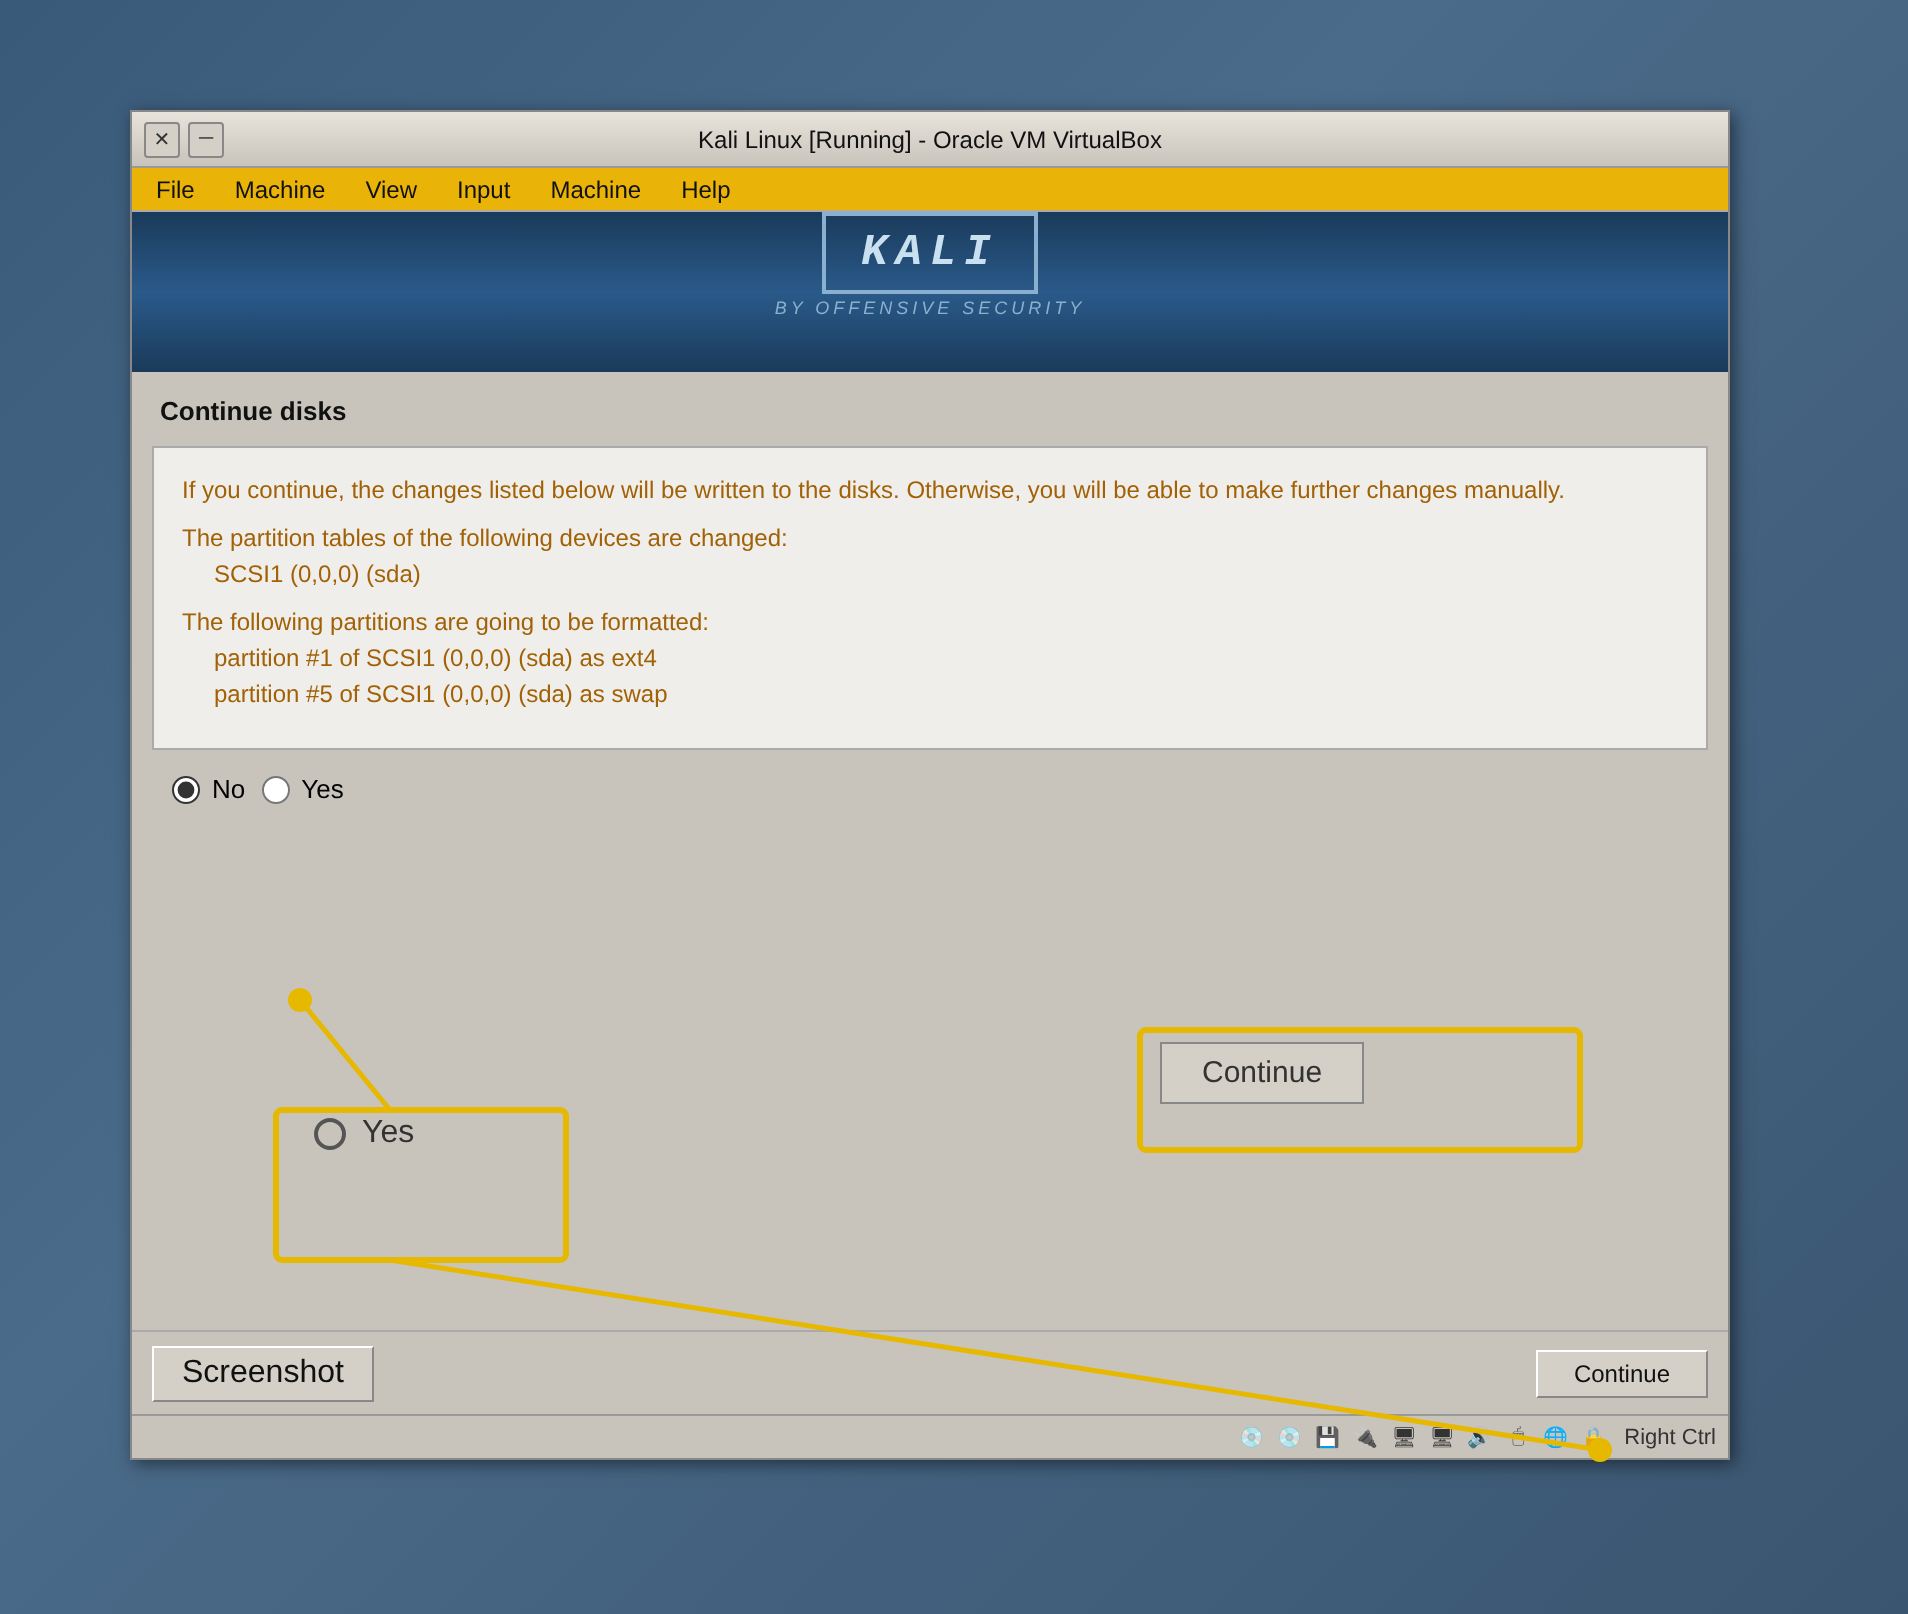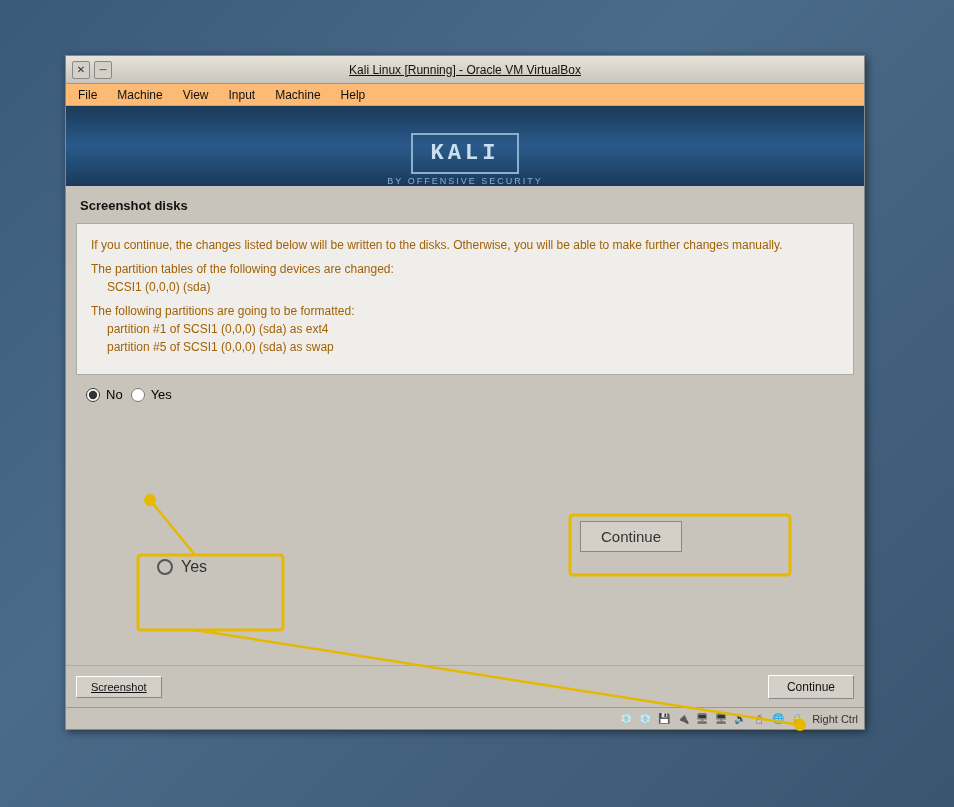--- a/index.html
+++ b/index.html
@@ -63,48 +63,48 @@
       color: #333;
     }
     .title-text {
       position: absolute;
       left: 50%;
       transform: translateX(-50%);
       font-size: 12px;
       font-weight: normal;
       color: #111;
       white-space: nowrap;
-      text-decoration: underline;
     }
 
     
     .menu-bar {
       height: 22px;
-      background: #fdba74;
+      background: #eab308;
       border-bottom: 1px solid #aaa;
       display: flex;
       align-items: center;
       padding: 0 4px;
       gap: 4px;
     }
     .menu-item {
       padding: 2px 8px;
       font-size: 12px;
       color: #111;
       cursor: pointer;
       border-radius: 2px;
     }
 
     
     .kali-header {
       height: 80px;
       background: linear-gradient(to bottom, #1a3a5a 0%, #2a5a8a 50%, #1a3a5a 100%);
       display: flex;
-      align-items: flex-end;
+      align-items: flex-start;
       justify-content: center;
+      font-style: italic;
     }
     .kali-logo {
       display: flex;
       flex-direction: column;
       align-items: center;
     }
     .kali-logo-box {
       border: 2px solid #8ab0d0;
       padding: 6px 18px;
       color: #c8e0f0;
@@ -183,28 +183,27 @@
       height: 42px;
       background: #c8c4bc;
       border-top: 1px solid #aaa;
       display: flex;
       align-items: center;
       justify-content: space-between;
       padding: 0 10px;
     }
     .btn-screenshot {
       padding: 4px 14px;
-      font-size: 11px;
+      font-size: 16px;
       background: #d4d0c8;
       border: 1px solid #888;
       border-top-color: #fff;
       border-left-color: #fff;
       cursor: pointer;
       color: #111;
-      text-decoration: underline;
     }
     .btn-continue {
       padding: 4px 18px;
       font-size: 12px;
       background: #d4d0c8;
       border: 1px solid #888;
       border-top-color: #fff;
       border-left-color: #fff;
       cursor: pointer;
       color: #111;
@@ -268,21 +267,21 @@
   <div class="kali-header">
     <div class="kali-logo">
       <div class="kali-logo-box">
         <span>KALI</span>
       </div>
       <div class="kali-subtext">BY OFFENSIVE SECURITY</div>
     </div>
   </div>
 
   <div class="content-area">
-    <div class="section-title">Screenshot disks</div>
+    <div class="section-title">Continue disks</div>
 
     <div class="info-box">
       <p>If you continue, the changes listed below will be written to the disks. Otherwise, you will be able to make further changes manually.</p>
       <p>The partition tables of the following devices are changed:<br>
         <span class="indent">SCSI1 (0,0,0) (sda)</span>
       </p>
       <p>The following partitions are going to be formatted:<br>
         <span class="indent">partition #1 of SCSI1 (0,0,0) (sda) as ext4</span><br>
         <span class="indent">partition #5 of SCSI1 (0,0,0) (sda) as swap</span>
       </p>

